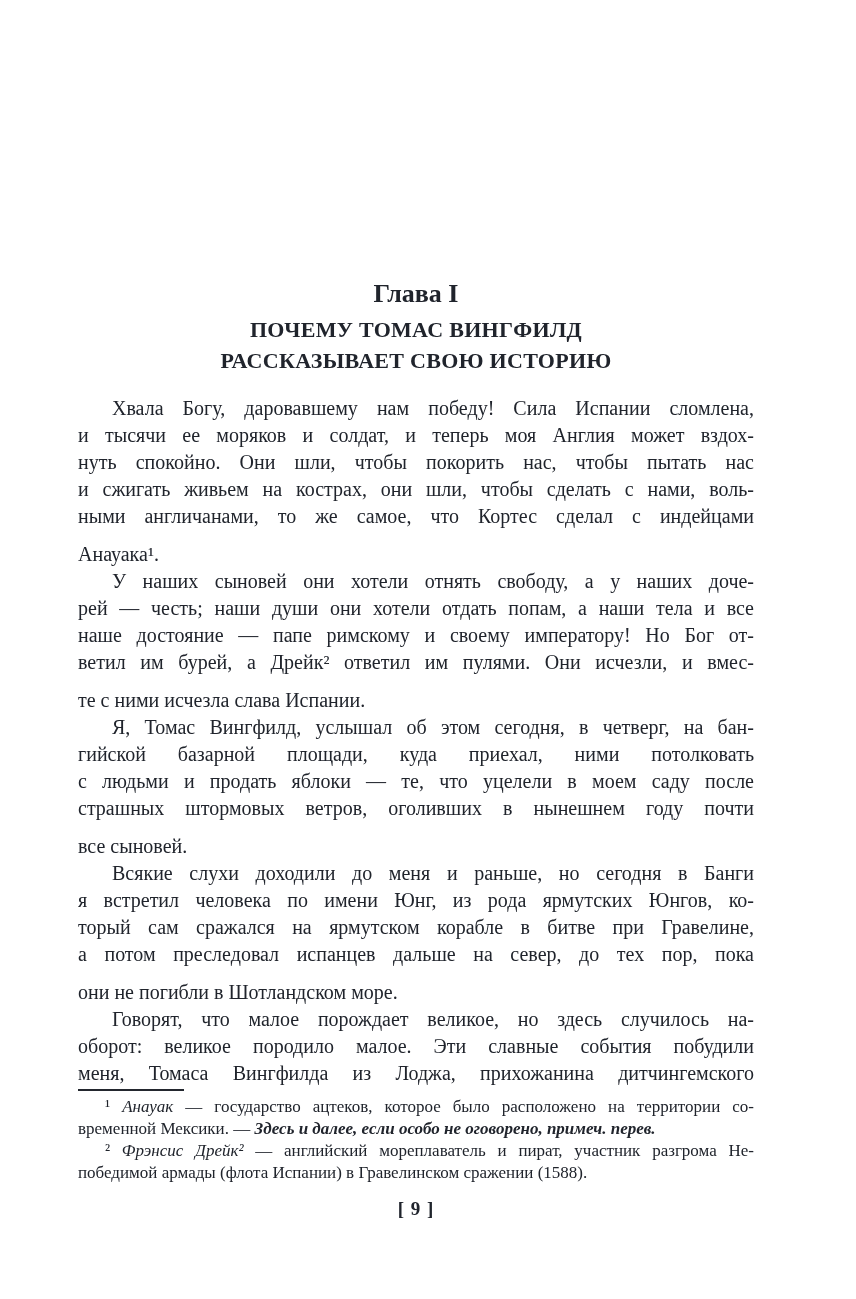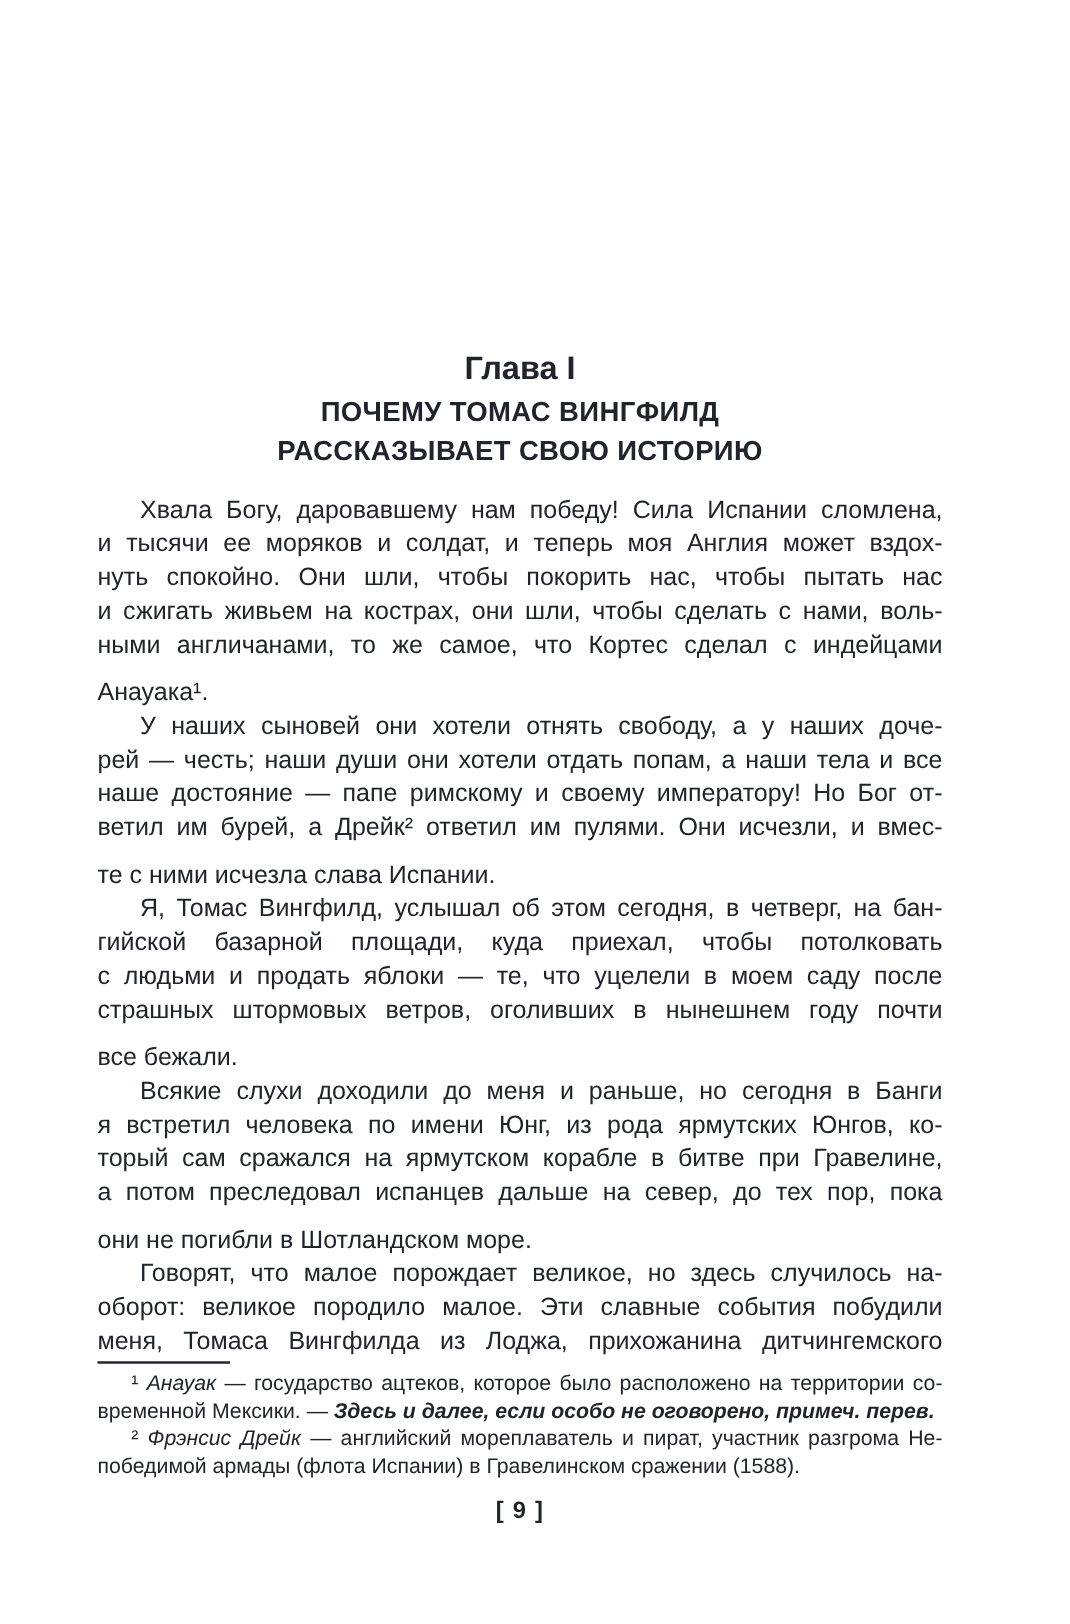--- a/index.html
+++ b/index.html
@@ -4,21 +4,21 @@
 <style>
   html, body { margin: 0; padding: 0; background: #ffffff; }
   .page {
     position: relative;
     width: 765px;
     height: 1299px;
     background: #ffffff;
     box-sizing: border-box;
     padding-top: 279px;
     overflow: hidden;
-    font-family: Liberation Sans, sans-serif;
+    font-family: Liberation Serif, serif;
     color: #20242c;
   }
   .content {
     margin-left: 78px;
     width: 676px;
   }
   .chapter-label {
     text-align: center;
     font-weight: bold;
     font-size: 26px;
@@ -92,24 +92,24 @@
         </div>
         <div class="paragraph">
           <div class="line indent">У наших сыновей они хотели отнять свободу, а у наших доче-</div>
           <div class="line">рей — честь; наши души они хотели отдать попам, а наши тела и все</div>
           <div class="line">наше достояние — папе римскому и своему императору! Но Бог от-</div>
           <div class="line">ветил им бурей, а Дрейк² ответил им пулями. Они исчезли, и вмес-</div>
           <div class="line last">те с ними исчезла слава Испании.</div>
         </div>
         <div class="paragraph">
           <div class="line indent">Я, Томас Вингфилд, услышал об этом сегодня, в четверг, на бан-</div>
-          <div class="line">гийской базарной площади, куда приехал, чтобы потолковать</div>
+          <div class="line">гийской базарной площади, куда приехал, ними потолковать</div>
           <div class="line">с людьми и продать яблоки — те, что уцелели в моем саду после</div>
           <div class="line">страшных штормовых ветров, оголивших в нынешнем году почти</div>
-          <div class="line last">все бежали.</div>
+          <div class="line last">все сыновей.</div>
         </div>
         <div class="paragraph">
           <div class="line indent">Всякие слухи доходили до меня и раньше, но сегодня в Банги</div>
           <div class="line">я встретил человека по имени Юнг, из рода ярмутских Юнгов, ко-</div>
           <div class="line">торый сам сражался на ярмутском корабле в битве при Гравелине,</div>
           <div class="line">а потом преследовал испанцев дальше на север, до тех пор, пока</div>
           <div class="line last">они не погибли в Шотландском море.</div>
         </div>
         <div class="paragraph">
           <div class="line indent">Говорят, что малое порождает великое, но здесь случилось на-</div>
@@ -117,19 +117,19 @@
           <div class="line">меня, Томаса Вингфилда из Лоджа, прихожанина дитчингемского</div>
         </div>
       </div>
     <div class="fn-rule"></div>
     <div class="footnotes">
         <div class="footnote">
           <div class="fline indent"><span class="seg-n">¹ </span><span class="seg-i">Анауак</span><span class="seg-n"> — государство ацтеков, которое было расположено на территории со-</span></div>
           <div class="fline last"><span class="seg-n">временной Мексики. — </span><span class="seg-bi">Здесь и далее, если особо не оговорено, примеч. перев.</span></div>
         </div>
         <div class="footnote">
-          <div class="fline indent"><span class="seg-n">² </span><span class="seg-i">Фрэнсис Дрейк</span><span class="seg-n"> — английский мореплаватель и пират, участник разгрома Не-</span></div>
+          <div class="fline indent"><span class="seg-n">² </span><span class="seg-i">Фрэнсис Дрейк²</span><span class="seg-n"> — английский мореплаватель и пират, участник разгрома Не-</span></div>
           <div class="fline last"><span class="seg-n">победимой армады (флота Испании) в Гравелинском сражении (1588).</span></div>
         </div>
       </div>
     <div class="page-number">[ 9 ]</div>
   </div>
 </div>
 
 </body></html>

